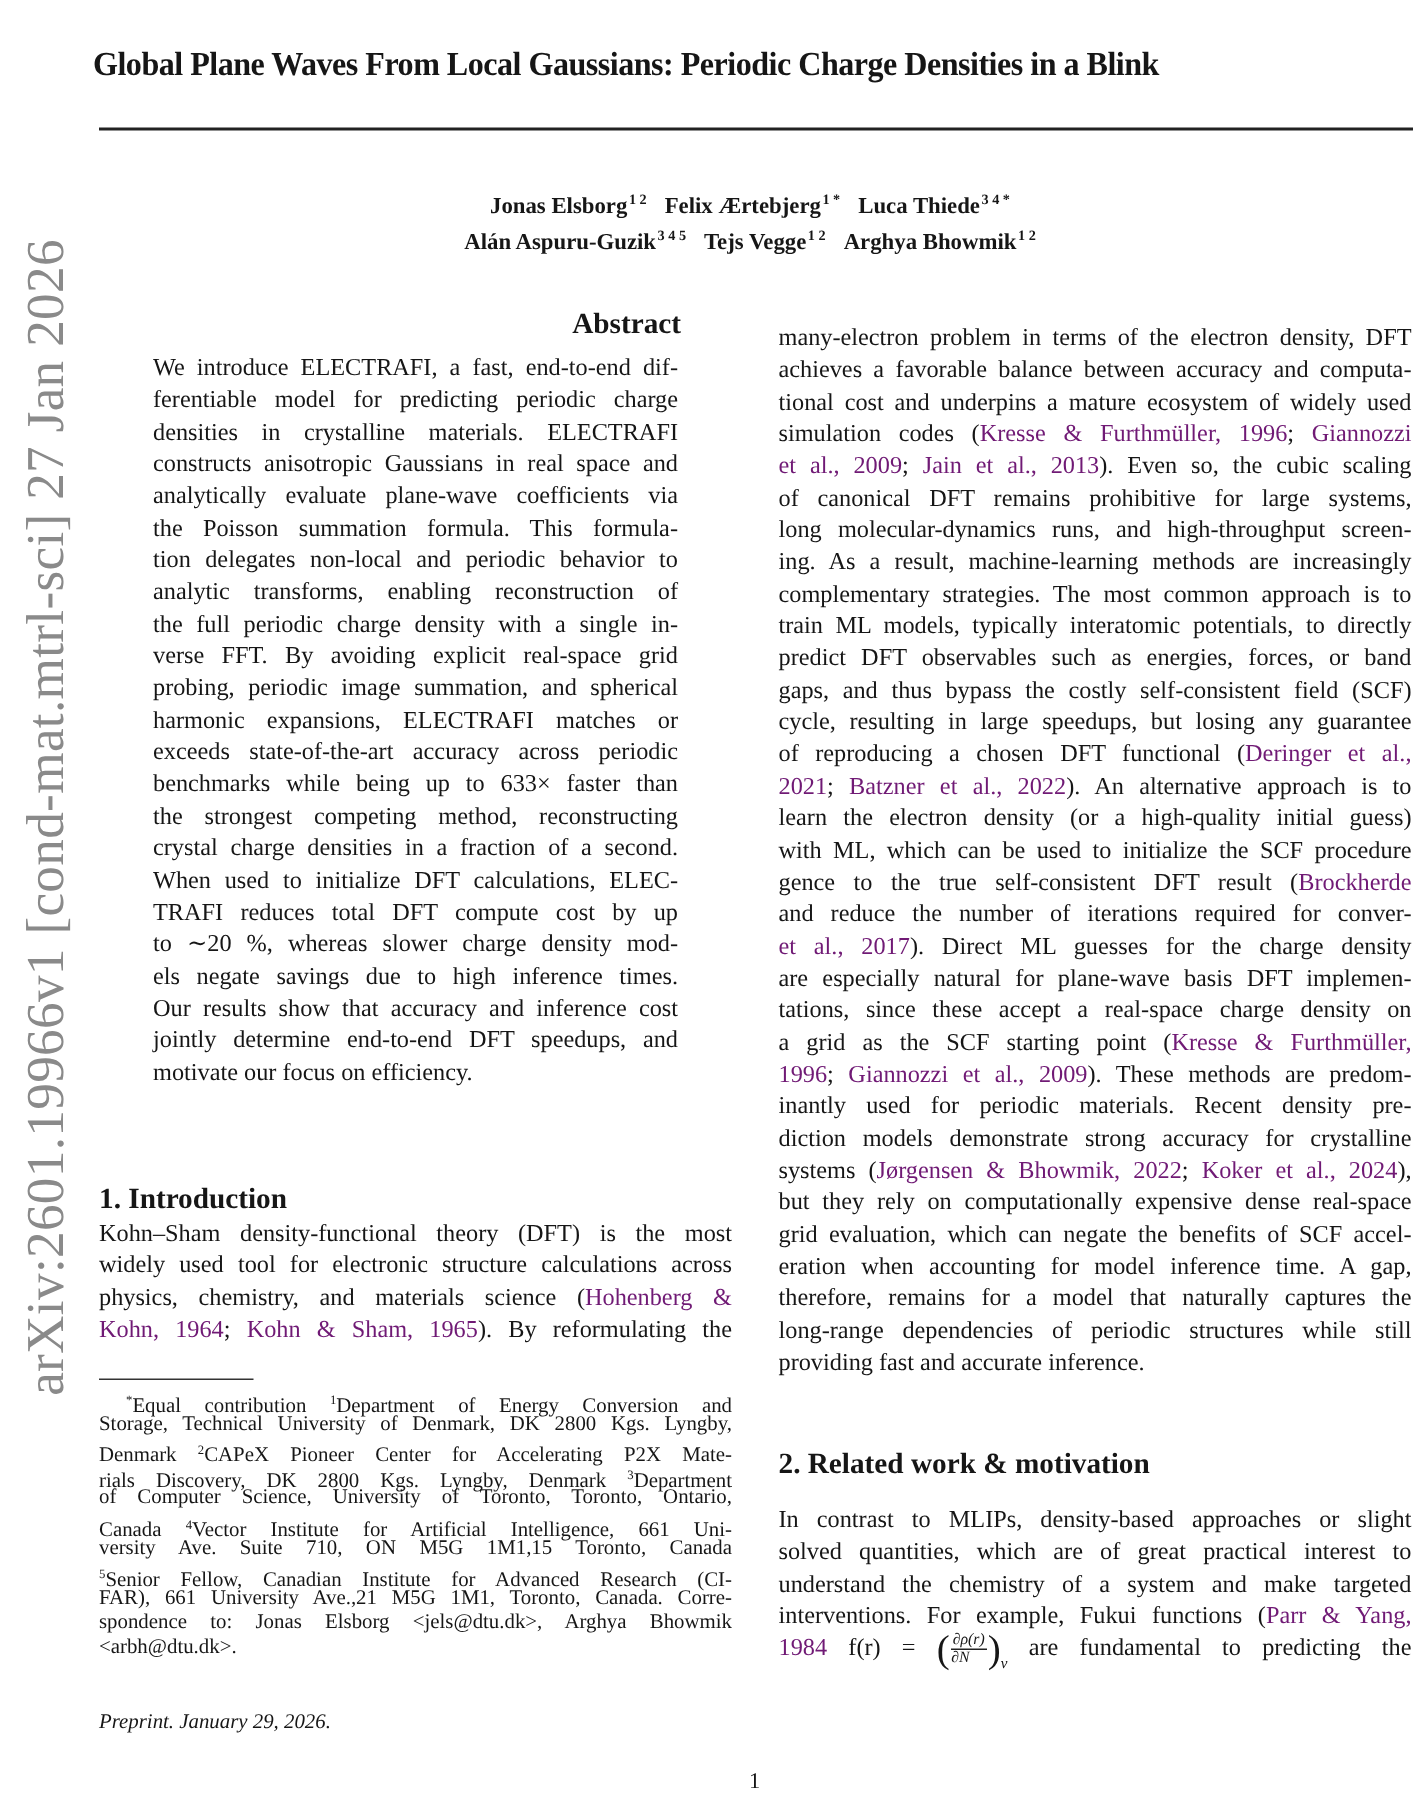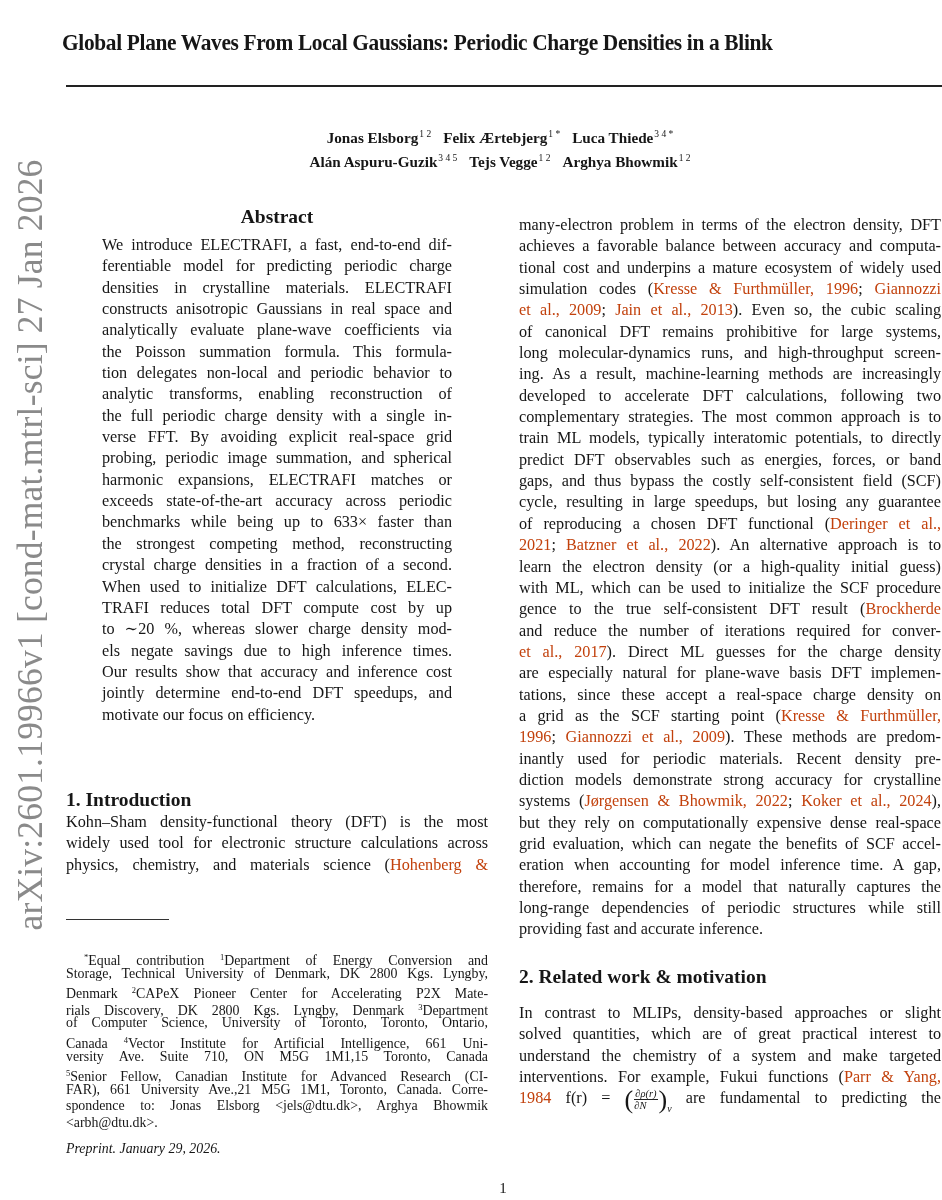--- a/index.html
+++ b/index.html
@@ -19,49 +19,49 @@
     transform: scaleX(0.955); transform-origin: left top;
   }
   .rule { position: absolute; left: 66px; width: 876px; background: #222; }
   .rule.top { top: 85px; height: 2px; }
   .authors {
     position: absolute; left: 0; top: 124px; width: 1000px; text-align: center;
     font-size: 15.2px; font-weight: bold; line-height: 21px;
   }
   .authors .line { white-space: nowrap; }
   .authors .author { margin: 0 6px; }
-  .authors sup { font-size: 9.5px; font-weight: normal; vertical-align: 6px; margin-left: 1px; margin-top: 48px; }
+  .authors sup { font-size: 9.5px; font-weight: bold; vertical-align: 6px; margin-left: 1px; margin-top: 48px; }
 
   .col-left { position: absolute; left: 66px; width: 422px; }
   .col-right { position: absolute; left: 519px; width: 422px; }
 
   .abstract-heading {
     position: absolute; left: 100px; width: 354px; top: 206px;
-    text-align: center; font-weight: bold; font-size: 19.5px;
+    text-align: right; font-weight: bold; font-size: 19.5px;
   }
   .abstract-body { position: absolute; left: 102px; width: 350px; top: 235px; }
   .ln {
     display: block; white-space: nowrap; font-size: 16.2px; height: 21.35px; line-height: 21.35px;
     text-align: justify; text-align-last: justify;
   }
   .ln.last { text-align-last: left; }
-  .cite { color: #c2410c; }
+  .cite { color: #701a75; }
 
   .section-heading { position: absolute; font-weight: bold; font-size: 19.5px; white-space: nowrap; }
 
   .intro-body { top: 812px; font-family: Liberation Serif, serif; }
   .right-body { top: 215px; }
   .related-body { top: 1003px; }
 
   .footnote-rule { position: absolute; left: 66px; top: 919px; width: 103px; height: 1px; background: #333; }
   .footnotes { position: absolute; left: 66px; width: 422px; top: 925px; }
   .fn { display: block; white-space: nowrap; font-size: 13.9px; height: 16.6px; line-height: 16.6px; text-align: justify; text-align-last: justify; }
   .fn.last { text-align-last: left; }
   .fn sup { font-size: 8.5px; vertical-align: 5px; }
-  .fn.indent { padding-left: 18px; margin-top: 24px; }
+  .fn.indent { padding-left: 18px; }
 
   .preprint { position: absolute; left: 66px; top: 1141px; font-style: italic; font-size: 13.9px; }
   .page-number { position: absolute; left: 0; width: 1006px; top: 1180px; text-align: center; font-size: 15px; }
 
   .math { }
   .frac { display: inline-block; vertical-align: middle; text-align: right; font-size: 10.5px; line-height: 11px; font-style: italic; margin: 0 1px; }
   .frac .num { display: block; border-bottom: 0.8px solid #222; padding: 0 1px; }
   .frac .den { display: block; }
   .paren { font-size: 26px; vertical-align: -5px; font-weight: 100; }
   .subv { font-size: 10px; vertical-align: -9px; font-style: italic; }
@@ -104,20 +104,21 @@
     <span class="ln">Our results show that accuracy and inference cost</span>
     <span class="ln">jointly determine end-to-end DFT speedups, and</span>
     <span class="ln last">motivate our focus on efficiency.</span>
   </div>
 
 <div class="section-heading" style="left:66px; top:789px;">1. Introduction</div>
 <div class="col-left intro-body" id="intro-body">
     <span class="ln">Kohn–Sham density-functional theory (DFT) is the most</span>
     <span class="ln">widely used tool for electronic structure calculations across</span>
     <span class="ln">physics, chemistry, and materials science (<span class="cite">Hohenberg &amp;</span></span>
+    <span class="ln"><span class="cite">Kohn, 1964</span>; <span class="cite">Kohn &amp; Sham, 1965</span>).  By reformulating the</span>
   </div>
 
 <div class="footnote-rule"></div>
 <div class="footnotes" id="footnotes">
     <span class="fn indent"><sup>*</sup>Equal contribution  <sup>1</sup>Department of Energy Conversion and</span>
     <span class="fn">Storage, Technical University of Denmark, DK 2800 Kgs. Lyngby,</span>
     <span class="fn">Denmark <sup>2</sup>CAPeX Pioneer Center for Accelerating P2X Mate-</span>
     <span class="fn">rials Discovery, DK 2800 Kgs.  Lyngby, Denmark <sup>3</sup>Department</span>
     <span class="fn">of Computer Science, University of Toronto, Toronto, Ontario,</span>
     <span class="fn">Canada <sup>4</sup>Vector Institute for Artificial Intelligence, 661 Uni-</span>
@@ -132,21 +133,20 @@
 
 <div class="col-right right-body" id="right-body">
     <span class="ln">many-electron problem in terms of the electron density, DFT</span>
     <span class="ln">achieves a favorable balance between accuracy and computa-</span>
     <span class="ln">tional cost and underpins a mature ecosystem of widely used</span>
     <span class="ln">simulation codes (<span class="cite">Kresse &amp; Furthmüller, 1996</span>; <span class="cite">Giannozzi</span></span>
     <span class="ln"><span class="cite">et al., 2009</span>; <span class="cite">Jain et al., 2013</span>).  Even so, the cubic scaling</span>
     <span class="ln">of canonical DFT remains prohibitive for large systems,</span>
     <span class="ln">long molecular-dynamics runs, and high-throughput screen-</span>
     <span class="ln">ing. As a result, machine-learning methods are increasingly</span>
-    <span class="ln">developed to accelerate DFT calculations, following two</span>
     <span class="ln">complementary strategies. The most common approach is to</span>
     <span class="ln">train ML models, typically interatomic potentials, to directly</span>
     <span class="ln">predict DFT observables such as energies, forces, or band</span>
     <span class="ln">gaps, and thus bypass the costly self-consistent field (SCF)</span>
     <span class="ln">cycle, resulting in large speedups, but losing any guarantee</span>
     <span class="ln">of reproducing a chosen DFT functional (<span class="cite">Deringer et al.,</span></span>
     <span class="ln"><span class="cite">2021</span>; <span class="cite">Batzner et al., 2022</span>).  An alternative approach is to</span>
     <span class="ln">learn the electron density (or a high-quality initial guess)</span>
     <span class="ln">with ML, which can be used to initialize the SCF procedure</span>
     <span class="ln">gence to the true self-consistent DFT result (<span class="cite">Brockherde</span></span>

